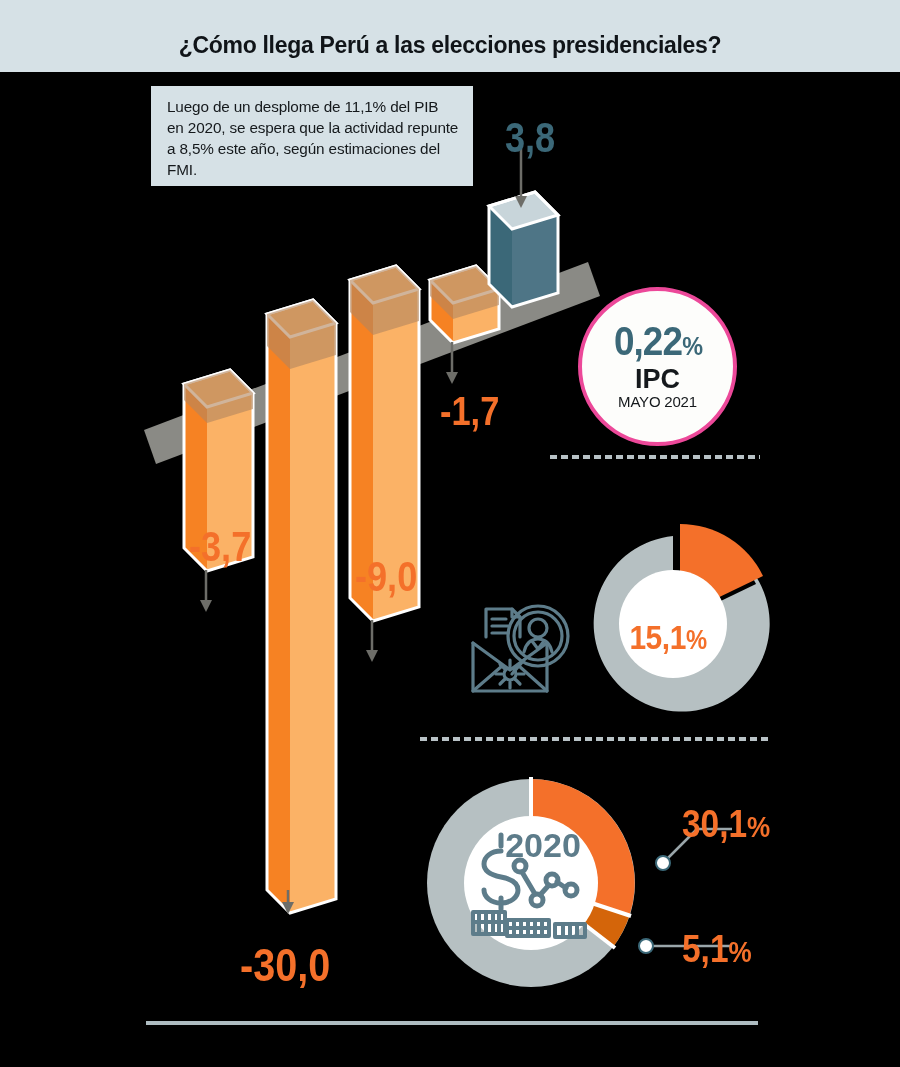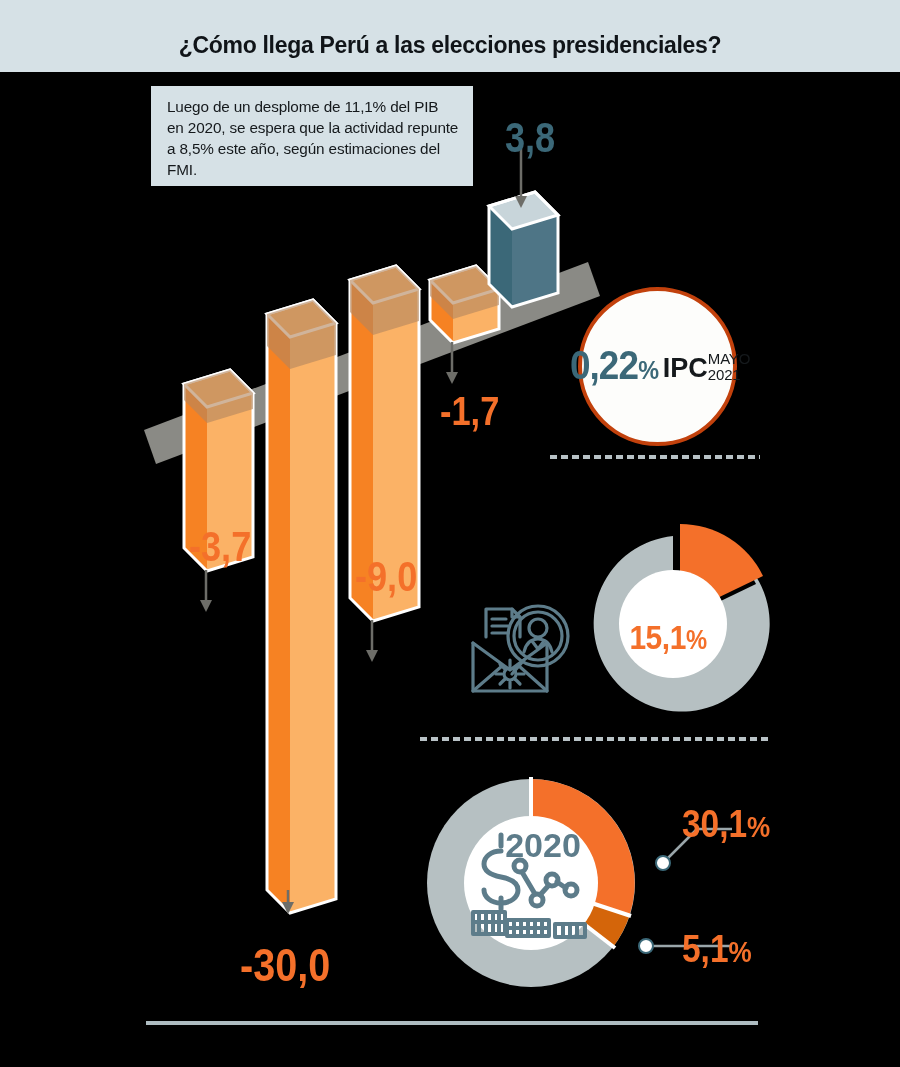--- a/index.html
+++ b/index.html
@@ -24,22 +24,22 @@
   .barchart{position:absolute;left:130px;top:100px;}
 
   
   .vlabel{position:absolute;color:#f4702a;font-weight:bold;
        font-family:"Liberation Sans Narrow","Liberation Sans",sans-serif;
        transform:scaleX(.86);transform-origin:left center;white-space:nowrap;}
   .vlabel.teal{color:#3b6878;}
 
   
   .ipc-badge{position:absolute;left:578px;top:287px;width:159px;height:159px;
-       border-radius:50%;background:#fdfdfb;border:4px solid #c2410c;
-       box-sizing:border-box;display:flex;
+       border-radius:50%;background:#fdfdfb;border:4px solid #ec4899;
+       box-sizing:border-box;display:flex;flex-direction:column;
        align-items:center;justify-content:center;}
   .ipc-value{color:#3b6878;font-size:41px;font-weight:bold;line-height:1;
        letter-spacing:-1px;font-family:"Liberation Sans Narrow","Liberation Sans",sans-serif;
        transform:scaleX(.9);margin-top:-2px;}
   .ipc-value .pct{font-size:26px;}
   .ipc-name{color:#15191c;font-size:27px;font-weight:bold;line-height:1.05;margin-top:3px;}
   .ipc-sub{color:#15191c;font-size:15px;line-height:1.1;margin-top:1px;letter-spacing:-0.2px;}
 
   
   .dotted{position:absolute;height:4px;

